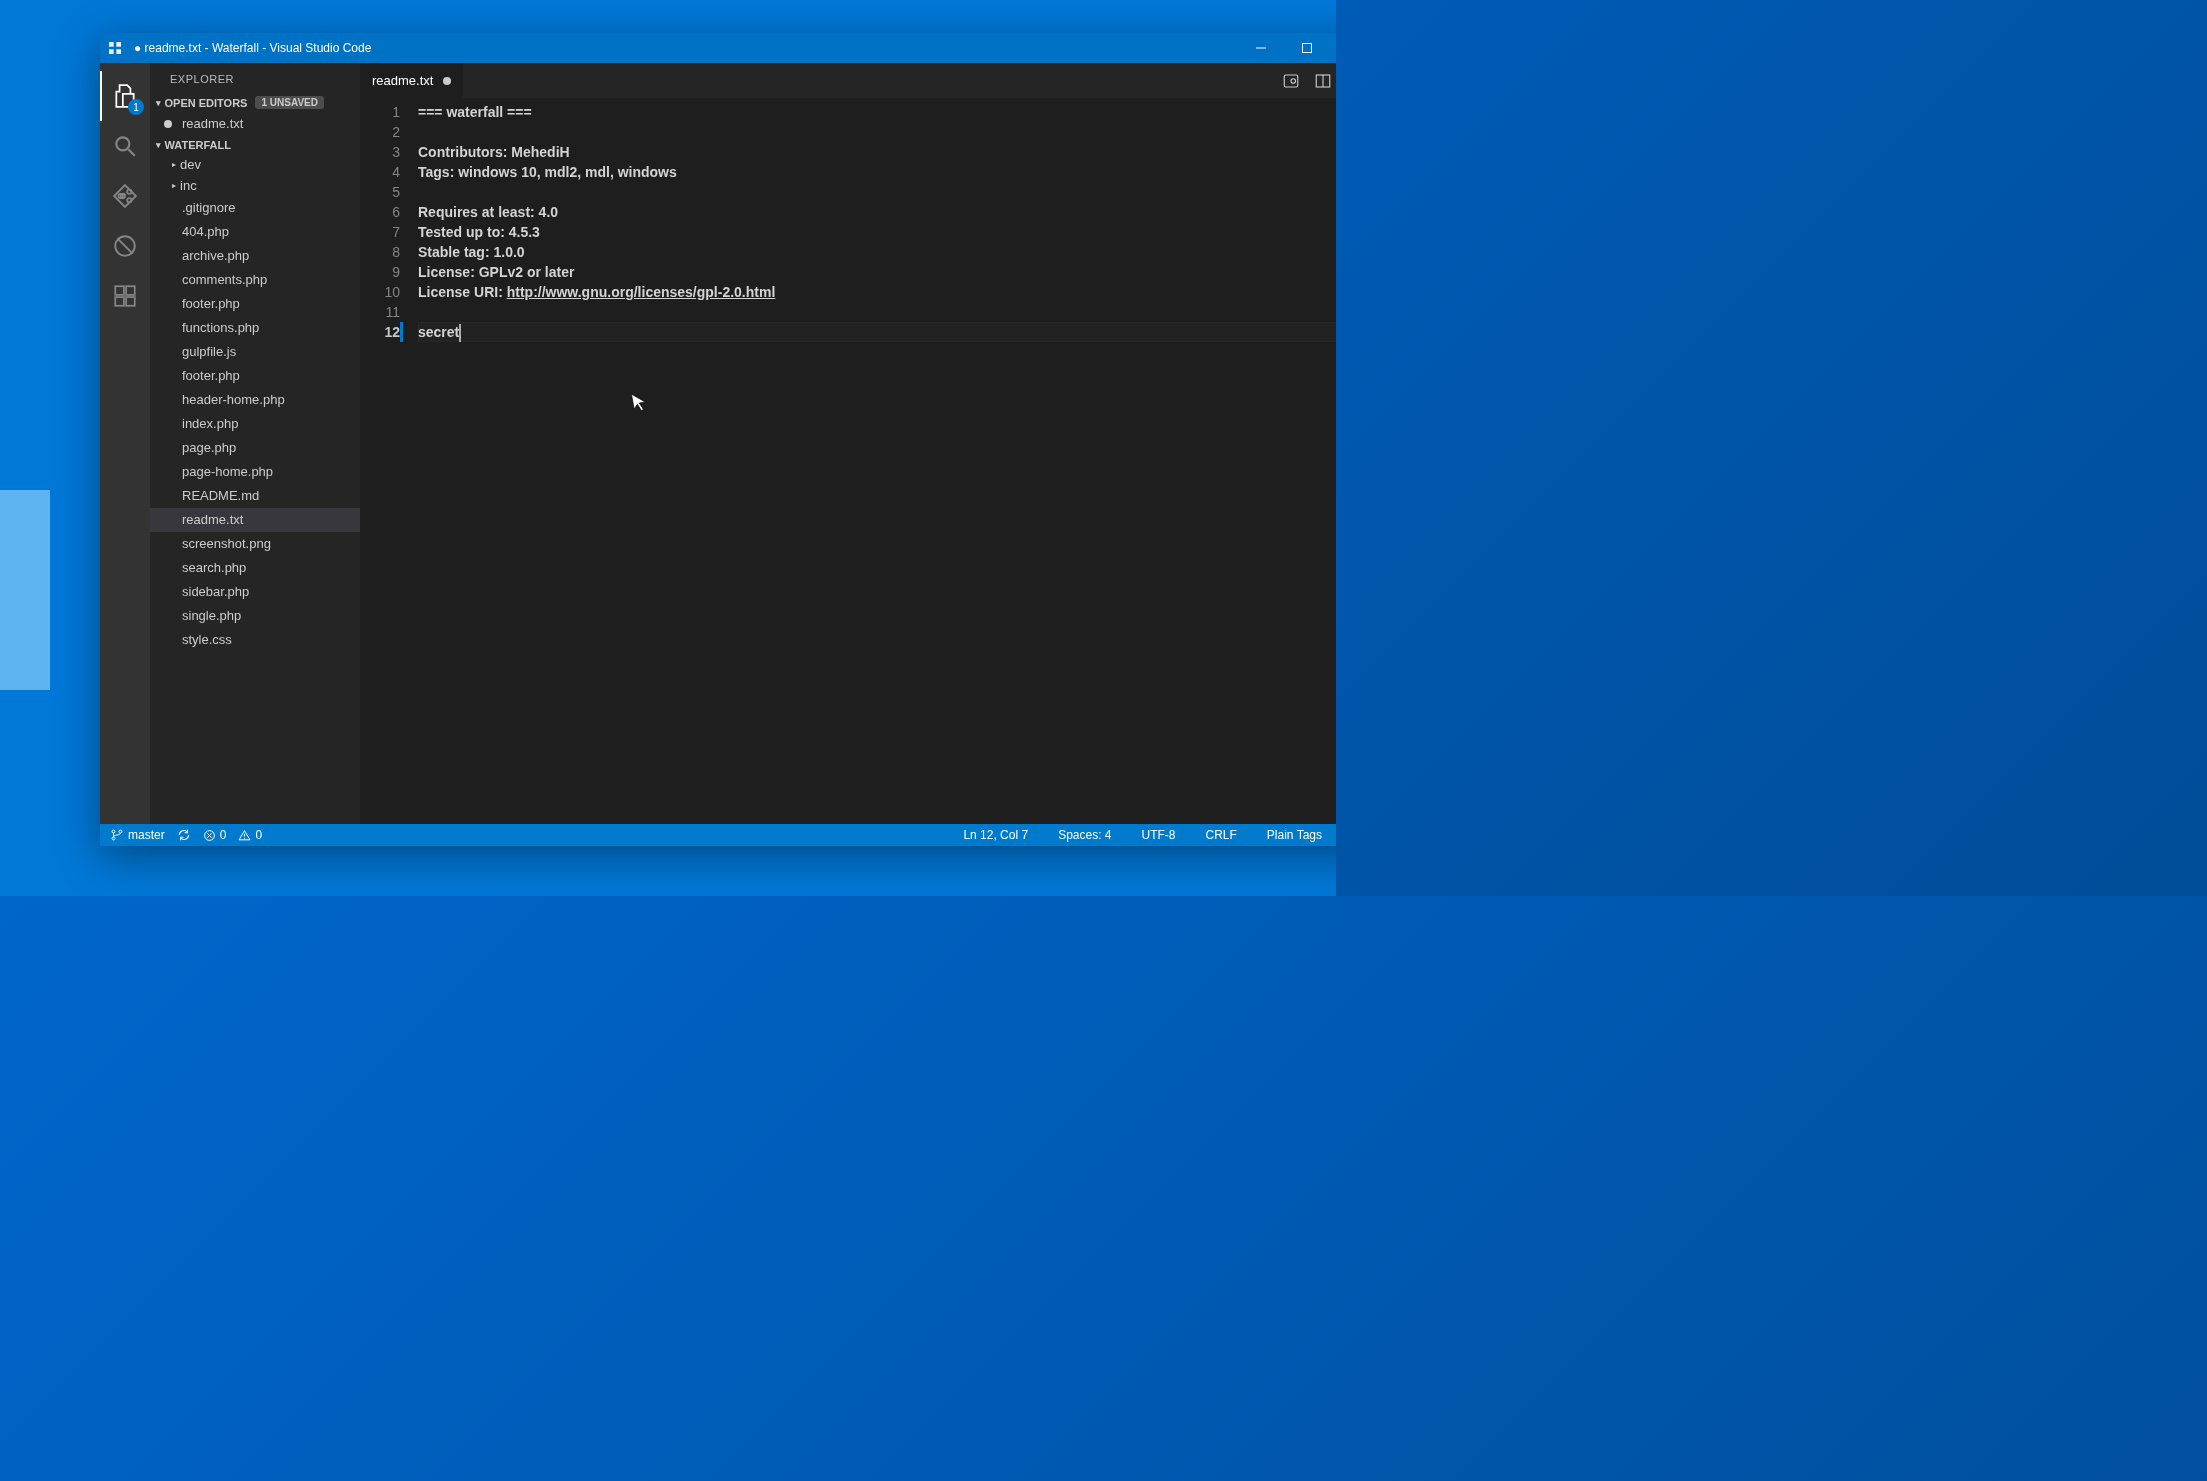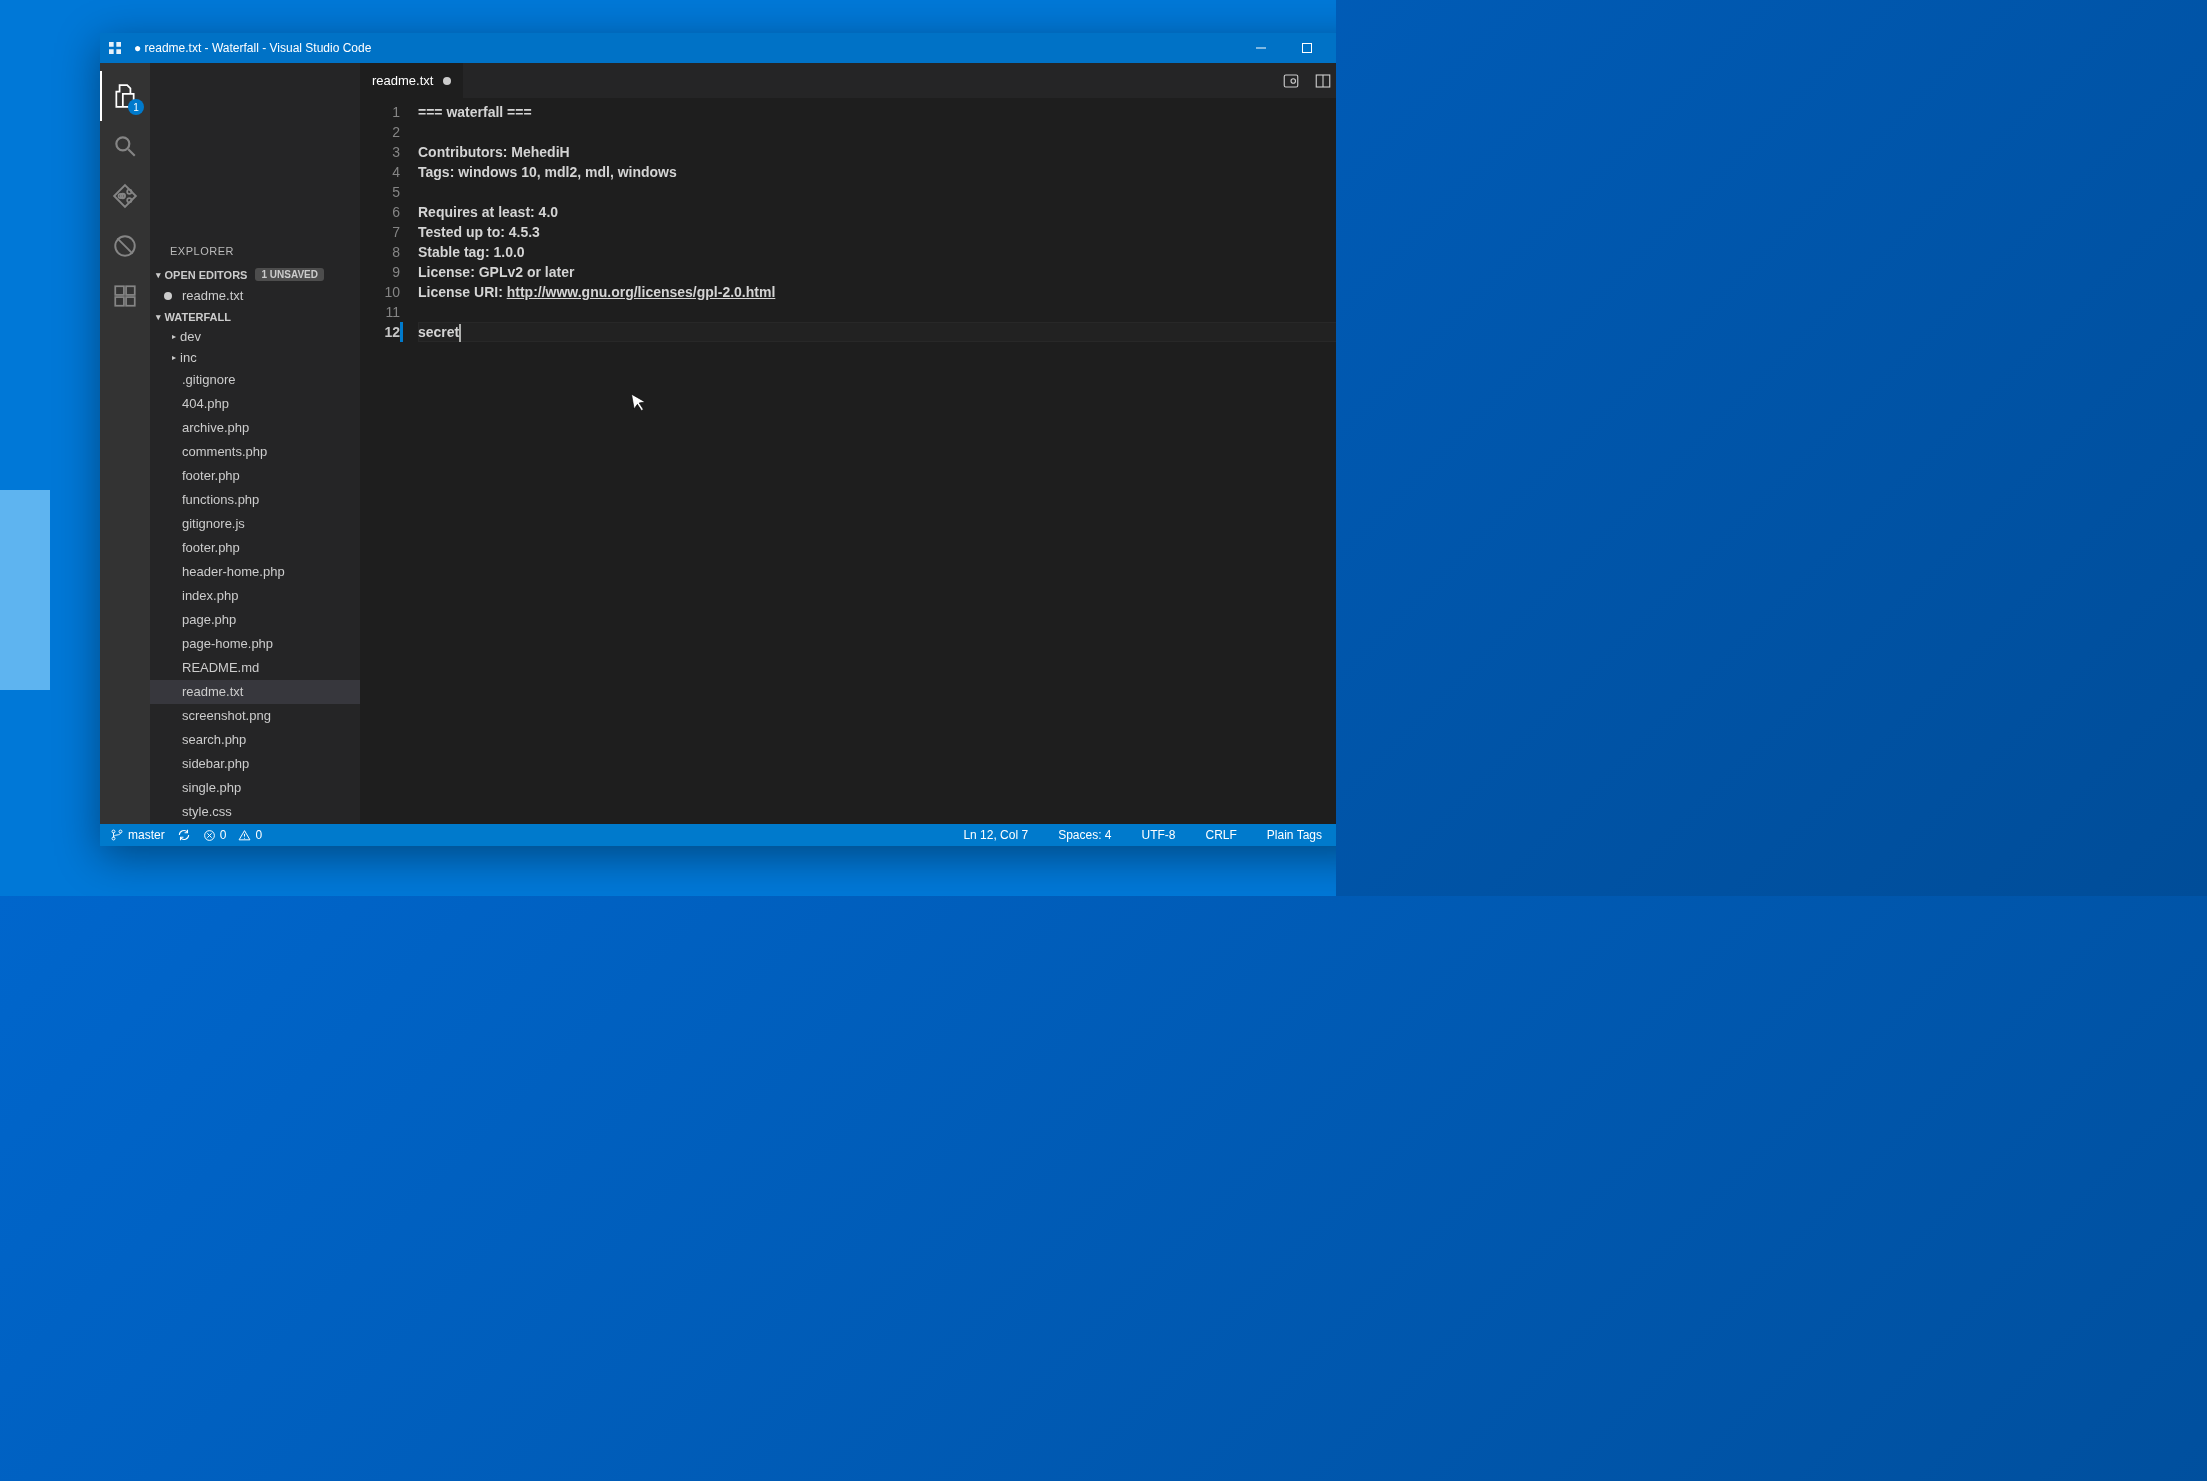--- a/index.html
+++ b/index.html
@@ -13,21 +13,21 @@
 .titlebar-icon { width: 30px; height: 30px; display:flex; align-items:center; justify-content:center; }
 .titlebar-text { flex:1; padding-left:4px; }
 .win-controls { display:flex; }
 .win-btn { width:46px; height:30px; display:flex; align-items:center; justify-content:center; color:#fff; }
 .body-row { flex:1; display:flex; min-height:0; }
 .activitybar { width:50px; background:#333333; display:flex; flex-direction:column; align-items:center; padding-top:8px; }
 .activity-item { width:50px; height:50px; display:flex; align-items:center; justify-content:center; color:#858585; position:relative; }
 .activity-item.active { color:#fff; }
 .activity-item.active::before { content:""; position:absolute; left:0; top:0; bottom:0; width:2px; background:#fff; }
 .badge { position:absolute; bottom:6px; right:6px; background:#007acc; color:#fff; border-radius:50%; width:16px; height:16px; font-size:10px; display:flex; align-items:center; justify-content:center; }
-.sidebar { width:210px; background:#252526; color:#ccc; display:flex; flex-direction:column; font-size:13px;justify-content:flex-end; }
+.sidebar { width:210px; background:#252526; color:#ccc; display:flex; flex-direction:column; font-size:13px; }
 .sidebar-title { padding:10px 20px 8px; color:#bbbbbb; font-size:11px; letter-spacing:0.5px; }
 .section-header { padding:3px 6px; color:#ccc; font-size:11px; font-weight:bold; display:flex; align-items:center; gap:4px; }
 .section-header .chev { font-size:9px; }
 .unsaved-pill { background:#4d4d4d; color:#ccc; font-size:10px; padding:1px 6px; border-radius:3px; font-weight:bold; margin-left:4px; }
 .file-row { padding:3px 0 3px 32px; color:#ccc; display:flex; align-items:center; gap:6px; line-height:18px; }
 .file-row.active { background:#37373d; }
 .file-row .dot { width:8px; height:8px; border-radius:50%; background:#ccc; margin-left:-18px; margin-right:4px; }
 .folder-row { padding:3px 0 3px 22px; color:#ccc; display:flex; align-items:center; gap:4px; }
 .folder-row .chev { font-size:8px; }
 .editor-area { flex:1; display:flex; flex-direction:column; background:#1e1e1e; min-width:0; }
@@ -163,21 +163,21 @@
           <div class="file-row">
             <span>comments.php</span>
           </div>
           <div class="file-row">
             <span>footer.php</span>
           </div>
           <div class="file-row">
             <span>functions.php</span>
           </div>
           <div class="file-row">
-            <span>gitignore.js</span>
+            <span>gulpfile.js</span>
           </div>
           <div class="file-row">
             <span>footer.php</span>
           </div>
           <div class="file-row">
             <span>header-home.php</span>
           </div>
           <div class="file-row">
             <span>index.php</span>
           </div>

